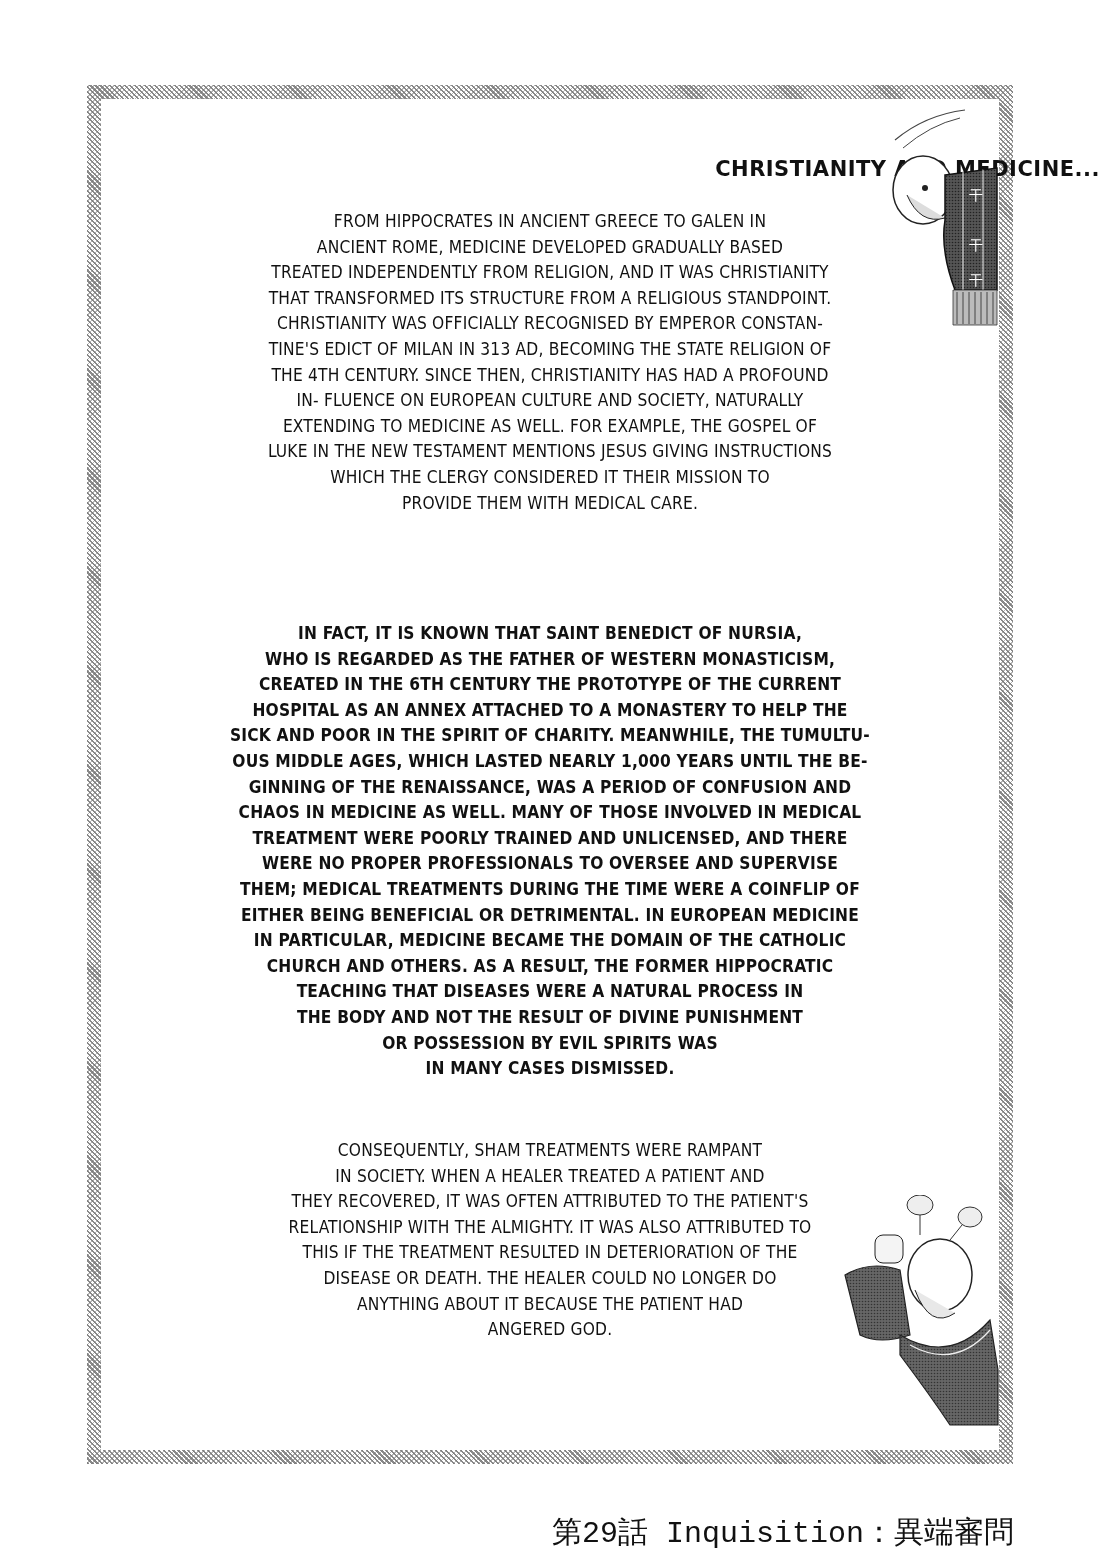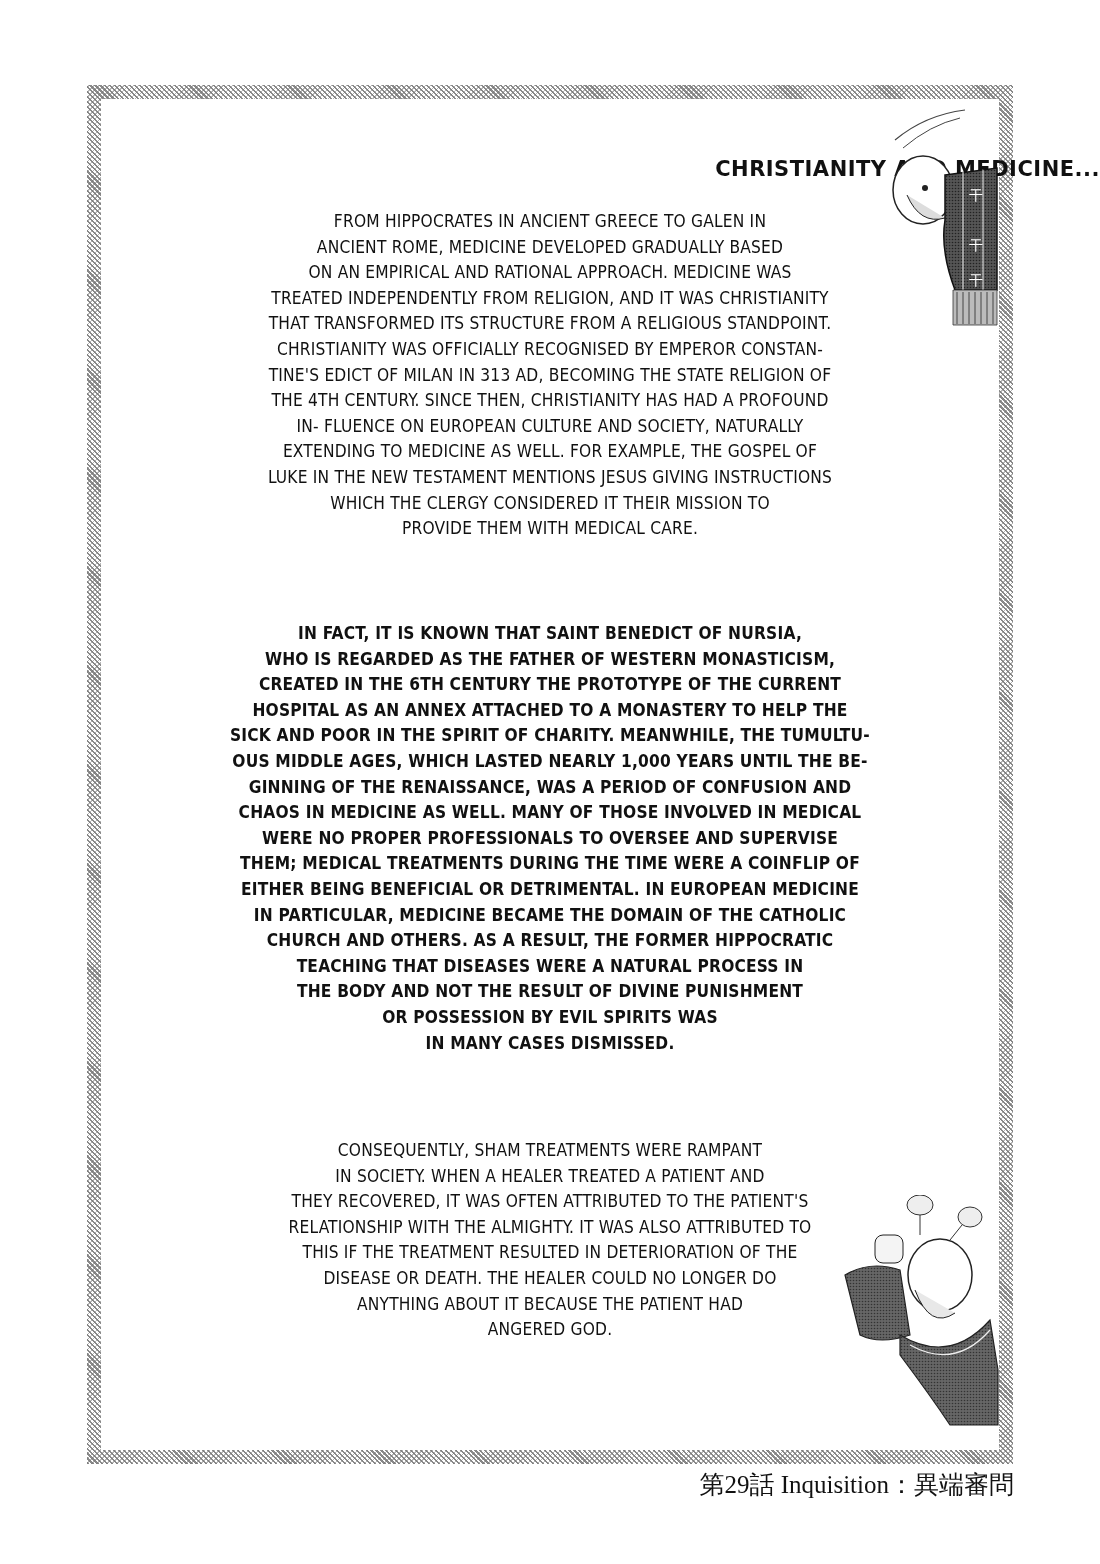--- a/index.html
+++ b/index.html
@@ -26,58 +26,58 @@
   .para {
     position: absolute; left: 150px; width: 800px; text-align: center;
     font-family: "DejaVu Sans", sans-serif; font-size: 17.2px; line-height: 25.6px;
     text-transform: uppercase; letter-spacing: 0.2px; font-stretch: condensed;
   }
   .para .line { display: block; white-space: nowrap; }
   #p1 { top: 202px; margin-top: 7px; }
   #p2 { top: 621px; font-weight: bold; }
   #p3 { top: 1106px; margin-top: 32px; }
   .caption {
-    position: absolute; right: 86px; top: 1468px;
-    font-family: Liberation Serif, serif; font-size: 25px; color: #111; white-space: nowrap;
+    position: absolute; right: 86px; top: 1512px;
+    font-family: Liberation Mono, monospace; font-size: 30px; color: #111; white-space: nowrap;
   }
   .figure { position: absolute; }
   #monk-top { left: 885px; top: 100px; width: 120px; height: 235px; }
   #monk-bottom { left: 840px; top: 1195px; width: 165px; height: 235px; }
 </style>
 </head>
 <body>
 
 <div class="frame"></div>
 
 <div class="title">CHRISTIANITY AND MEDICINE...</div>
 
 <div class="para" id="p1">
     <span class="line">FROM HIPPOCRATES IN ANCIENT GREECE TO GALEN IN</span>
     <span class="line">ANCIENT ROME, MEDICINE DEVELOPED GRADUALLY BASED</span>
-    <span class="line">ON AN EMPIRICAL AND RATIONAL APPROACH. MEDICINE WAS</span>
     <span class="line">TREATED INDEPENDENTLY FROM RELIGION, AND IT WAS CHRISTIANITY</span>
     <span class="line">THAT TRANSFORMED ITS STRUCTURE FROM A RELIGIOUS STANDPOINT.</span>
     <span class="line">CHRISTIANITY WAS OFFICIALLY RECOGNISED BY EMPEROR CONSTAN-</span>
     <span class="line">TINE'S EDICT OF MILAN IN 313 AD, BECOMING THE STATE RELIGION OF</span>
     <span class="line">THE 4TH CENTURY. SINCE THEN, CHRISTIANITY HAS HAD A PROFOUND</span>
     <span class="line">IN- FLUENCE ON EUROPEAN CULTURE AND SOCIETY, NATURALLY</span>
     <span class="line">EXTENDING TO MEDICINE AS WELL. FOR EXAMPLE, THE GOSPEL OF</span>
     <span class="line">LUKE IN THE NEW TESTAMENT MENTIONS JESUS GIVING INSTRUCTIONS</span>
     <span class="line">WHICH THE CLERGY CONSIDERED IT THEIR MISSION TO</span>
     <span class="line">PROVIDE THEM WITH MEDICAL CARE.</span>
   </div>
 <div class="para" id="p2">
     <span class="line">IN FACT, IT IS KNOWN THAT SAINT BENEDICT OF NURSIA,</span>
     <span class="line">WHO IS REGARDED AS THE FATHER OF WESTERN MONASTICISM,</span>
     <span class="line">CREATED IN THE 6TH CENTURY THE PROTOTYPE OF THE CURRENT</span>
     <span class="line">HOSPITAL AS AN ANNEX ATTACHED TO A MONASTERY TO HELP THE</span>
     <span class="line">SICK AND POOR IN THE SPIRIT OF CHARITY. MEANWHILE, THE TUMULTU-</span>
     <span class="line">OUS MIDDLE AGES, WHICH LASTED NEARLY 1,000 YEARS UNTIL THE BE-</span>
     <span class="line">GINNING OF THE RENAISSANCE, WAS A PERIOD OF CONFUSION AND</span>
     <span class="line">CHAOS IN MEDICINE AS WELL. MANY OF THOSE INVOLVED IN MEDICAL</span>
+    <span class="line">TREATMENT WERE POORLY TRAINED AND UNLICENSED, AND THERE</span>
     <span class="line">WERE NO PROPER PROFESSIONALS TO OVERSEE AND SUPERVISE</span>
     <span class="line">THEM; MEDICAL TREATMENTS DURING THE TIME WERE A COINFLIP OF</span>
     <span class="line">EITHER BEING BENEFICIAL OR DETRIMENTAL. IN EUROPEAN MEDICINE</span>
     <span class="line">IN PARTICULAR, MEDICINE BECAME THE DOMAIN OF THE CATHOLIC</span>
     <span class="line">CHURCH AND OTHERS. AS A RESULT, THE FORMER HIPPOCRATIC</span>
     <span class="line">TEACHING THAT DISEASES WERE A NATURAL PROCESS IN</span>
     <span class="line">THE BODY AND NOT THE RESULT OF DIVINE PUNISHMENT</span>
     <span class="line">OR POSSESSION BY EVIL SPIRITS WAS</span>
     <span class="line">IN MANY CASES DISMISSED.</span>
   </div>

